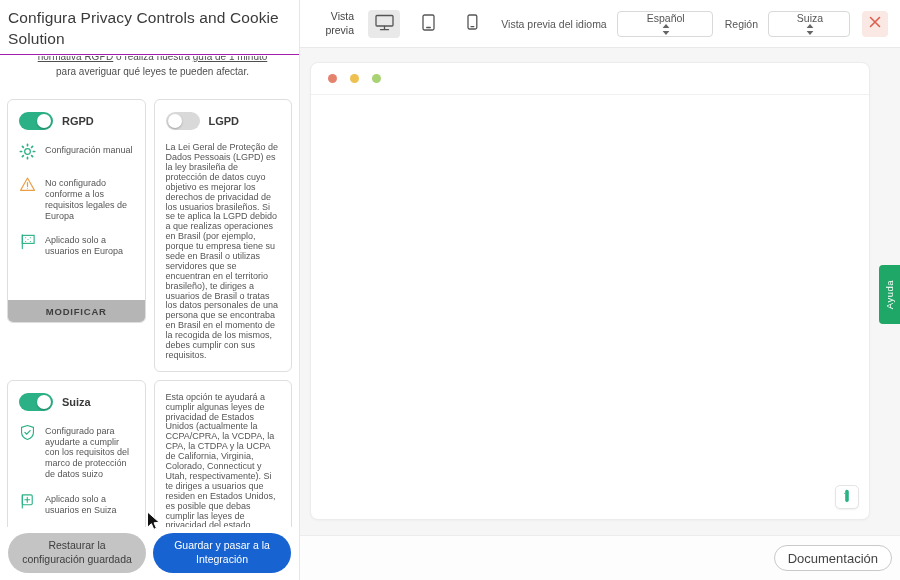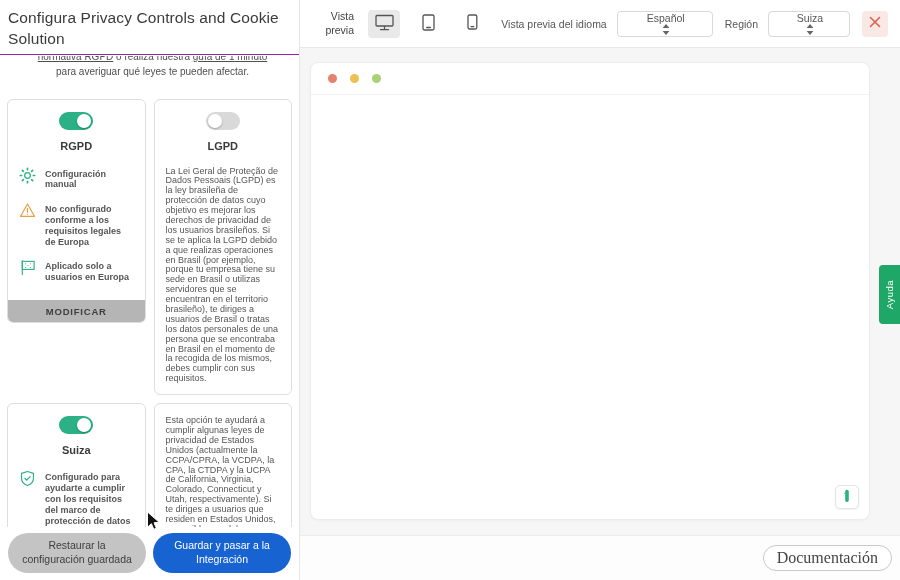--- a/index.html
+++ b/index.html
@@ -14,28 +14,28 @@
   .page-title { font-size:15.5px; font-weight:500; color:#3b3b3b; line-height:1.33; letter-spacing:.1px; }
   .left-scroll { flex:1; overflow:hidden; }
   .intro { text-align:center; font-size:10px; color:#4f4f4f; line-height:15px; padding:1px 18px 0 24px; }
   .intro .clip { height:8px; overflow:hidden; }
   .intro .clip .inner { display:block; margin-top:-7px; }
   .intro a { color:#4f4f4f; text-decoration:underline; cursor:pointer; }
   .cards { display:grid; grid-template-columns:1fr 1fr; gap:8px; padding:20px 7px 0 7px; align-items:start; }
   .card { background:#fff; border:1px solid #dedede; border-radius:6px; display:flex; flex-direction:column; overflow:hidden; }
   .card-body { padding:12px 11px 10px 11px; flex:1; display:flex; flex-direction:column; }
   .card.h224 { height:224px; } .card.h182 { height:182px; }
-  .toggle-row { display:flex; align-items:center; gap:9px; margin-bottom:13px;flex-direction:column; }
+  .toggle-row { display:flex; align-items:center; gap:9px; margin-bottom:13px; }
   .toggle { width:34px; height:18px; border-radius:9px; position:relative; flex:0 0 auto; cursor:pointer; }
   .toggle.on { background:#2bb185; } .toggle.off { background:#d9d9d9; }
   .toggle .knob { position:absolute; top:2px; width:14px; height:14px; border-radius:50%; background:#fff;
                   box-shadow:0 1px 2px rgba(0,0,0,.25); }
   .toggle.on .knob { right:2px; } .toggle.off .knob { left:2px; }
   .card-label { font-size:11px; font-weight:bold; color:#3a3a3a; line-height:1.3; }
-  .feature { display:flex; gap:8px; margin-bottom:12px;font-weight:bold; }
+  .feature { display:flex; gap:8px; margin-bottom:12px; }
   .feature .ficon { flex:0 0 18px; padding-top:0; }
   .feature .ftext { font-size:9px; color:#555; line-height:1.2; padding-top:2px; }
   .card-desc { font-size:9px; color:#555; line-height:1.1; }
   .modificar { height:22px; background:#b5b5b5; color:#3e3e3e; font-size:9.5px; font-weight:bold;
                letter-spacing:.8px; display:flex; align-items:center; justify-content:center;
                margin-top:auto; cursor:pointer; border:none; width:100%; font-family:inherit; }
   .left-footer { padding:6px 8px 7px 8px; display:flex; gap:7px; }
   .pill-btn { flex:1; height:40px; border:none; border-radius:21px; font-size:10.5px; line-height:1.3;
               display:flex; align-items:center; justify-content:center; text-align:center;
               cursor:pointer; font-family:inherit; padding:10px 10px; }
@@ -64,22 +64,22 @@
                   border:1px solid #ececec; border-radius:8px; box-shadow:0 1px 3px rgba(0,0,0,.03); }
   .browser-bar { height:32px; border-bottom:1px solid #f0f0f0; display:flex; align-items:center;
                  gap:13px; padding-left:17px; }
   .dot { width:9px; height:9px; border-radius:50%; }
   .dot.red { background:#e4826e; } .dot.yellow { background:#edc04f; } .dot.green { background:#a8d273; }
   .fp-btn { position:absolute; right:10px; bottom:10px; width:24px; height:24px; background:#fff;
             border:1px solid #e4e4e4; border-radius:5px; display:flex; align-items:center;
             justify-content:center; cursor:pointer; box-shadow:0 1px 2px rgba(0,0,0,.06); }
   .right-footer { height:45px; background:#fdfdfd; border-top:1px solid #ececec; position:relative; flex:0 0 auto; }
   .doc-btn { position:absolute; right:8px; top:9px; height:26px; padding:0 13px; background:#fff;
-             border:1px solid #c9c9c9; border-radius:14px; font-size:16px; color:#444;
-             display:flex; align-items:center; cursor:pointer; font-family:Liberation Serif, serif; }
+             border:1px solid #c9c9c9; border-radius:14px; font-size:13px; color:#444;
+             display:flex; align-items:center; cursor:pointer; font-family:Liberation Sans, sans-serif; }
   .help-tab { position:absolute; right:0; top:265px; width:21px; height:59px; background:#1fa767;
               border-radius:4px 0 0 4px; display:flex; align-items:center; justify-content:center;
               cursor:pointer; z-index:5; }
   .help-tab span { writing-mode:vertical-rl; transform:rotate(180deg); color:#fff; font-size:9.5px;
                    letter-spacing:.5px; }
   .cursor { position:absolute; left:146px; top:511px; z-index:9; pointer-events:none; }
 </style>
 </head>
 <body>
 

